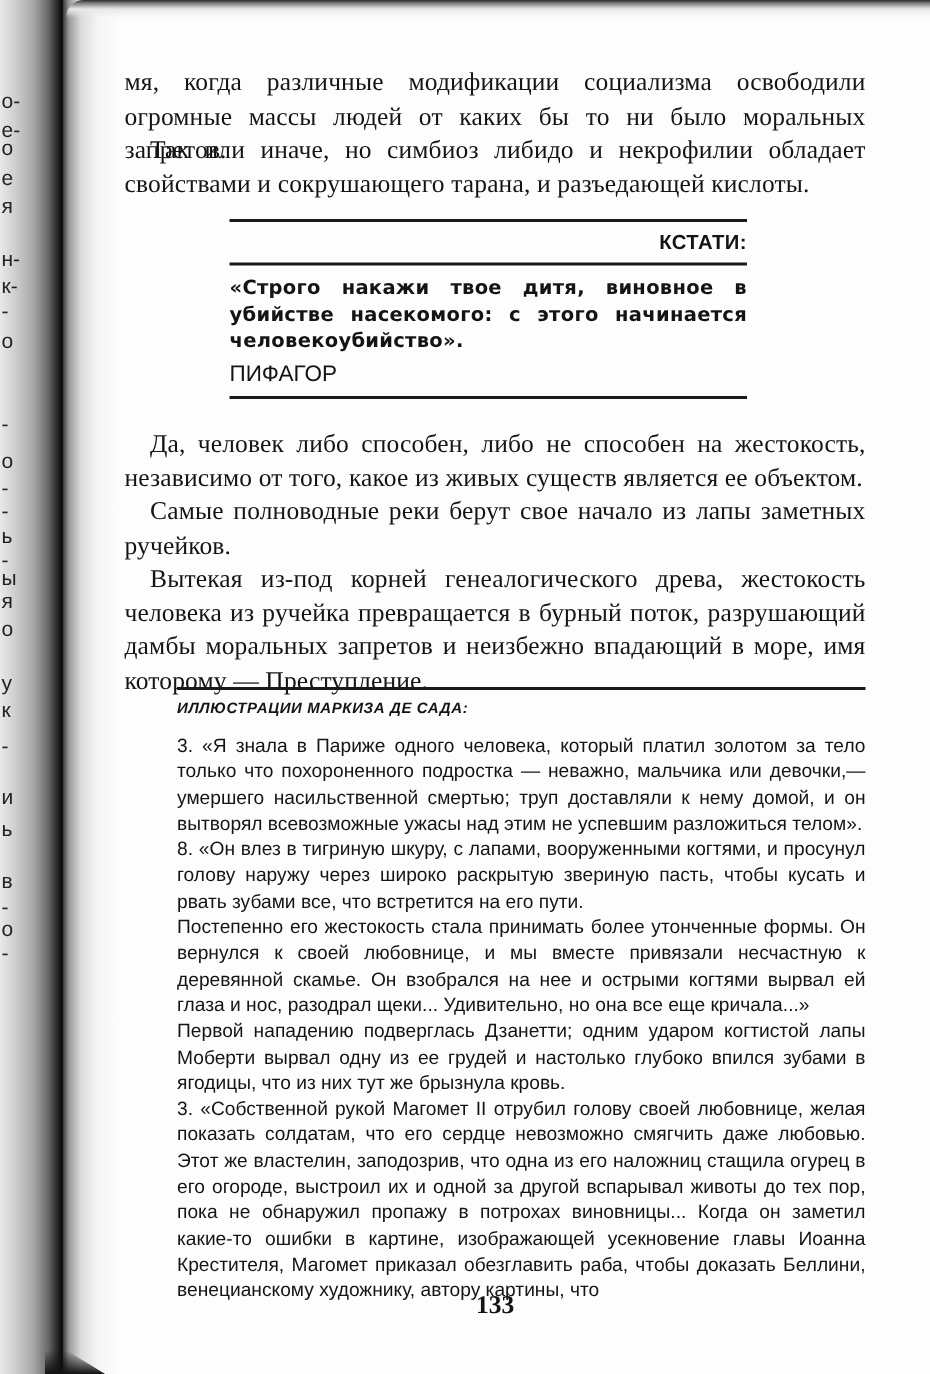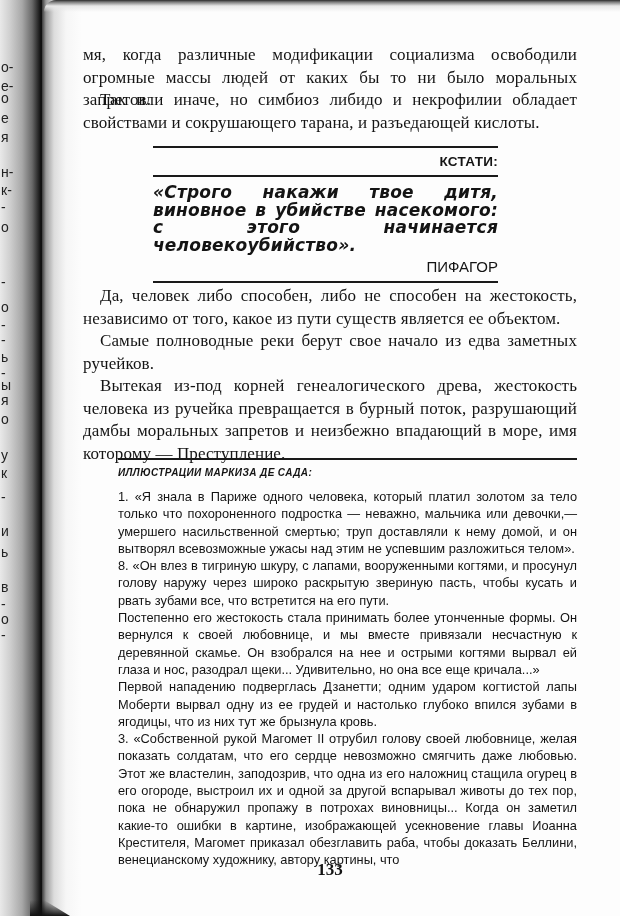--- a/index.html
+++ b/index.html
@@ -43,26 +43,26 @@
   
   .kstati {
     position: absolute; left: 153px; top: 146px; width: 345px;
   }
   .kstati .rule { height: 2px; background: #1a1a1a; }
   .kstati .title {
     text-align: right; font-family: "Liberation Sans", sans-serif; font-weight: bold;
     font-size: 13.5px; line-height: 19px; padding: 4px 0 4px 0; letter-spacing: 0.3px;
   }
   .kstati .quote {
-    font-family: "DejaVu Sans", sans-serif; font-style: italic; font-weight: bold;
-    font-size: 17px; line-height: 17.5px; margin-top: 7px; text-align: justify;
+    font-family: "DejaVu Sans", sans-serif; font-weight: bold;
+    font-size: 13px; line-height: 17.5px; margin-top: 7px; text-align: justify;
     letter-spacing: 0.2px;
   }
   .kstati .author {
-    text-align: right; font-size: 15px; line-height: 18px; margin: 4px 0 5px 0;
+    font-size: 15px; line-height: 18px; margin: 4px 0 5px 0;
     font-family: "Liberation Sans", sans-serif;
   }
 
   
   .illus {
     position: absolute; left: 118px; top: 458px; width: 459px;
   }
   .illus .rule { height: 2px; background: #1a1a1a; }
   .illus .heading {
     font-family: "Liberation Sans", sans-serif; font-style: italic; font-weight: bold;
@@ -120,27 +120,27 @@
 
 <div class="kstati">
   <div class="rule"></div>
   <div class="title">КСТАТИ:</div>
   <div class="rule"></div>
   <div class="quote">«Строго накажи твое дитя, виновное в убийстве насекомого: с этого начинается человекоубийство».</div>
   <div class="author">ПИФАГОР</div>
   <div class="rule"></div>
 </div>
 
-<p class="p indent" style="top:285px">Да, человек либо способен, либо не способен на жестокость, независимо от того, какое из пути существ является ее объектом.</p>
-<p class="p indent" style="top:330px">Самые полноводные реки берут свое начало из едва заметных ручейков.</p>
+<p class="p indent" style="top:285px">Да, человек либо способен, либо не способен на жестокость, независимо от того, какое из живых существ является ее объектом.</p>
+<p class="p indent" style="top:330px">Самые полноводные реки берут свое начало из лапы заметных ручейков.</p>
 <p class="p indent" style="top:375px">Вытекая из-под корней генеалогического древа, жестокость человека из ручейка превращается в бурный поток, разрушающий дамбы моральных запретов и неизбежно впадающий в море, имя которому — Преступление.</p>
 
 <div class="illus">
   <div class="rule"></div>
   <div class="heading">ИЛЛЮСТРАЦИИ МАРКИЗА ДЕ САДА:</div>
-  <p class="item first">1. «Я знала в Париже одного человека, который платил золотом за тело только что похороненного подростка — неважно, мальчика или девочки,— умершего насильственной смертью; труп доставляли к нему домой, и он вытворял всевозможные ужасы над этим не успевшим разложиться телом».</p>
+  <p class="item first">3. «Я знала в Париже одного человека, который платил золотом за тело только что похороненного подростка — неважно, мальчика или девочки,— умершего насильственной смертью; труп доставляли к нему домой, и он вытворял всевозможные ужасы над этим не успевшим разложиться телом».</p>
   <p class="item">8. «Он влез в тигриную шкуру, с лапами, вооруженными когтями, и просунул голову наружу через широко раскрытую звериную пасть, чтобы кусать и рвать зубами все, что встретится на его пути.</p>
   <p class="item">Постепенно его жестокость стала принимать более утонченные формы. Он вернулся к своей любовнице, и мы вместе привязали несчастную к деревянной скамье. Он взобрался на нее и острыми когтями вырвал ей глаза и нос, разодрал щеки... Удивительно, но она все еще кричала...»</p>
   <p class="item">Первой нападению подверглась Дзанетти; одним ударом когтистой лапы Моберти вырвал одну из ее грудей и настолько глубоко впился зубами в ягодицы, что из них тут же брызнула кровь.</p>
   <p class="item">3. «Собственной рукой Магомет II отрубил голову своей любовнице, желая показать солдатам, что его сердце невозможно смягчить даже любовью. Этот же властелин, заподозрив, что одна из его наложниц стащила огурец в его огороде, выстроил их и одной за другой вспарывал животы до тех пор, пока не обнаружил пропажу в потрохах виновницы... Когда он заметил какие-то ошибки в картине, изображающей усекновение главы Иоанна Крестителя, Магомет приказал обезглавить раба, чтобы доказать Беллини, венецианскому художнику, автору картины, что</p>
 </div>
 
 <div class="page-number">133</div>
 
 </body></html>

